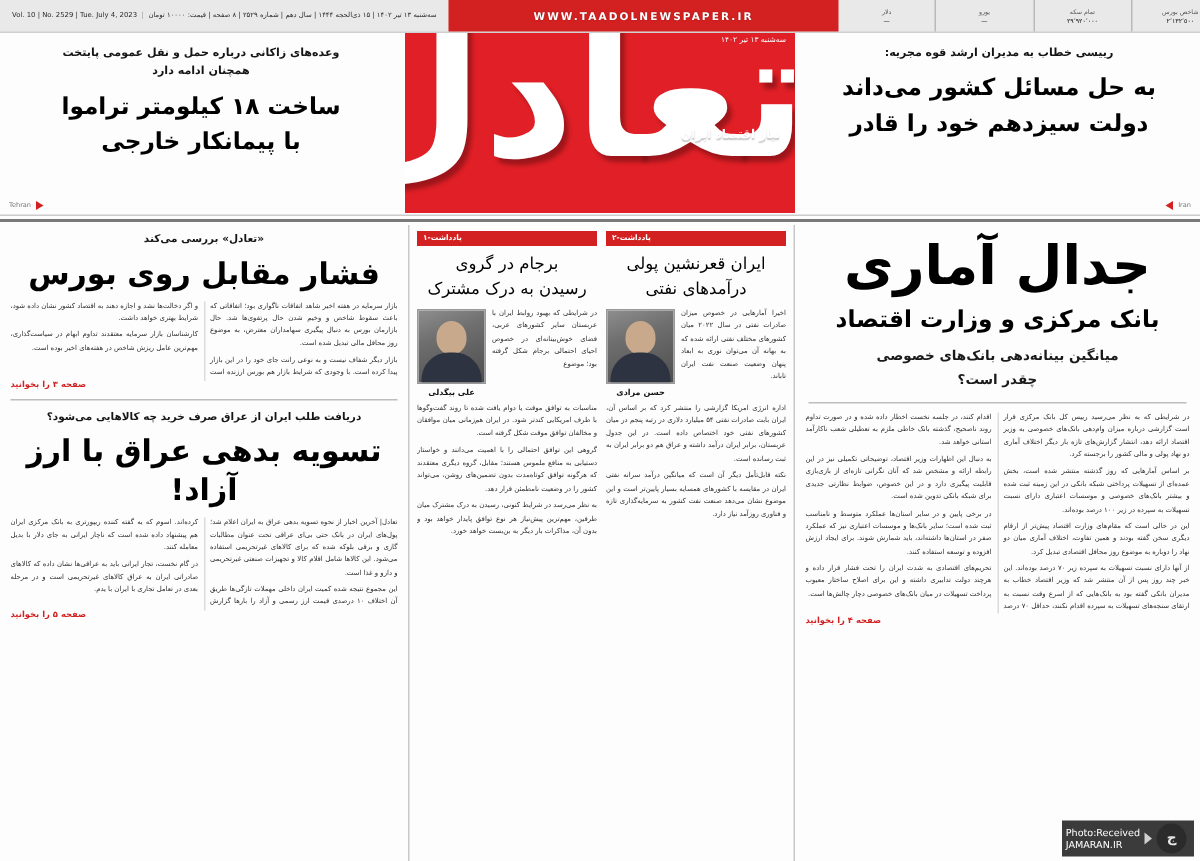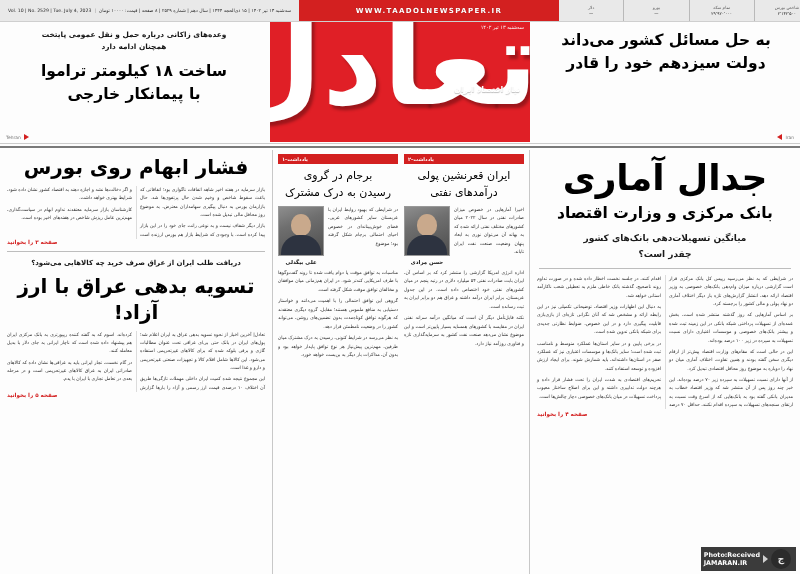--- a/index.html
+++ b/index.html
@@ -254,21 +254,21 @@
     gap: 3px; padding: 2px 5px 2px 3px;
     direction: ltr;
   }
   .pc-mark {
     width: 20px; height: 20px; border-radius: 50%;
     background: #2b2b2b;
     display: flex; align-items: center; justify-content: center;
     color: #e8e8e8; font-size: 9px; font-weight: bold;
   }
   .pc-lines { display: flex; flex-direction: column; direction: ltr; }
-  .pc-lines span { font-size: 6.4px; font-weight: bold; line-height: 1.3; }
+  .pc-lines span { font-size: 6.4px; font-weight: normal; line-height: 1.3; }
   .pc-arrow {
     width: 0; height: 0;
     border-top: 4px solid transparent;
     border-bottom: 4px solid transparent;
     border-left: 5px solid #d0d0d0;
   }
 </style>
 </head>
 <body>
 
@@ -297,20 +297,21 @@
         <span class="tb-v">۲۹٬۹۲۰٬۰۰۰</span>
       </div>
       <div class="tb-cell">
         <span class="tb-k">شاخص بورس</span>
         <span class="tb-v">۲٬۱۳۲٬۵۰۰</span>
       </div>
     </div>
   </div>
 
   <div class="topstory right">
+    <div class="ts-kicker">رییسی خطاب به مدیران ارشد قوه مجریه:</div>
     <div class="ts-head">به حل مسائل کشور می‌داند</div>
     <div class="ts-head">دولت سیزدهم خود را قادر</div>
     <div class="ts-flag">
       <span class="play-tri"></span>
       <span>Iran</span>
     </div>
   </div>
 
   <div class="masthead">
     <div class="logo-wordmark">تعادل</div>
@@ -330,21 +331,21 @@
   </div>
 
   <div class="header-rule"></div>
   <div class="header-rule2"></div>
 
   <div class="cols">
 
     <div class="col-right">
       <div class="lead-head">جدال آماری</div>
       <div class="lead-sub">بانک مرکزی و وزارت اقتصاد</div>
-      <div class="lead-deck">میانگین تسهیلات‌دهی بانک‌های کشور</div>
+      <div class="lead-deck">میانگین بینانه‌دهی بانک‌های خصوصی</div>
       <div class="lead-deck" style="margin-top:1px">چقدر است؟</div>
       <div class="lead-rule"></div>
       <div class="lead-body">
         <p>در شرایطی که به نظر می‌رسید رییس کل بانک مرکزی قرار است گزارشی درباره میزان وام‌دهی بانک‌های خصوصی به وزیر اقتصاد ارائه دهد، انتشار گزارش‌های تازه بار دیگر اختلاف آماری دو نهاد پولی و مالی کشور را برجسته کرد.</p>
         <p>بر اساس آمارهایی که روز گذشته منتشر شده است، بخش عمده‌ای از تسهیلات پرداختی شبکه بانکی در این زمینه ثبت شده و بیشتر بانک‌های خصوصی و موسسات اعتباری دارای نسبت تسهیلات به سپرده در زیر ۱۰۰ درصد بوده‌اند.</p>
         <p>این در حالی است که مقام‌های وزارت اقتصاد پیش‌تر از ارقام دیگری سخن گفته بودند و همین تفاوت، اختلاف آماری میان دو نهاد را دوباره به موضوع روز محافل اقتصادی تبدیل کرد.</p>
         <p>از آنها دارای نسبت تسهیلات به سپرده زیر ۷۰ درصد بوده‌اند. این خبر چند روز پس از آن منتشر شد که وزیر اقتصاد خطاب به مدیران بانکی گفته بود به بانک‌هایی که از اسرع وقت نسبت به ارتقای سنجه‌های تسهیلات به سپرده اقدام نکنند، حداقل ۷۰ درصد اقدام کنند، در جلسه نخست اخطار داده شده و در صورت تداوم روند ناصحیح، گذشته بانک خاطی ملزم به تعطیلی شعب ناکارآمد استانی خواهد شد.</p>
         <p>به دنبال این اظهارات وزیر اقتصاد، توضیحاتی تکمیلی نیز در این رابطه ارائه و مشخص شد که‌ آنان نگرانی تازه‌ای از بازی‌بازی قابلیت پیگیری دارد و در این خصوص، ضوابط نظارتی جدیدی برای شبکه بانکی تدوین شده است.</p>
         <p>در برخی پایین و در سایر استان‌ها عملکرد متوسط و نامناسب ثبت شده است؛ سایر بانک‌ها و موسسات اعتباری نیز که عملکرد صفر در استان‌ها داشته‌اند، باید شمارش شوند. برای ایجاد ارزش افزوده و توسعه استفاده کنند.</p>
         <p>تحریم‌های اقتصادی به شدت ایران را تحت فشار قرار داده و هرچند دولت تدابیری داشته و این برای اصلاح ساختار معیوب پرداخت تسهیلات در میان بانک‌های خصوصی دچار چالش‌ها است.</p>
@@ -389,21 +390,22 @@
             <p>به نظر می‌رسد در شرایط کنونی، رسیدن به درک مشترک میان طرفین، مهم‌ترین پیش‌نیاز هر نوع توافق پایدار خواهد بود و بدون آن، مذاکرات بار دیگر به بن‌بست خواهد خورد.</p>
           </div>
         </div>
 
       </div>
     </div>
 
     <div class="col-left">
 
       <div class="lstory">
-        <div class="lst-head">فشار ابهام روی بورس</div>
+        <div class="lst-kicker">«تعادل» بررسی می‌کند</div>
+        <div class="lst-head">فشار مقابل روی بورس</div>
         <div class="lst-body">
           <p>بازار سرمایه در هفته اخیر شاهد اتفاقات ناگواری بود؛ اتفاقاتی که باعث سقوط شاخص و وخیم شدن حال پرتفوی‌ها شد. حال بازارمان بورس به دنبال پیگیری سهامداران معترض، به موضوع روز محافل مالی تبدیل شده است.</p>
           <p>بازار دیگر شفاف نیست و به نوعی رانت جای خود را در این بازار پیدا کرده است. با وجودی که شرایط بازار هم بورس ارزنده است و اگر دخالت‌ها نشد و اجازه دهند به اقتصاد کشور نشان داده شود، شرایط بهتری خواهد داشت.</p>
           <p>کارشناسان بازار سرمایه معتقدند تداوم ابهام در سیاست‌گذاری، مهم‌ترین عامل ریزش شاخص در هفته‌های اخیر بوده است.</p>
         </div>
         <div class="lst-page">صفحه ۳ را بخوانید</div>
       </div>
 
       <div class="lst-rule"></div>
 

